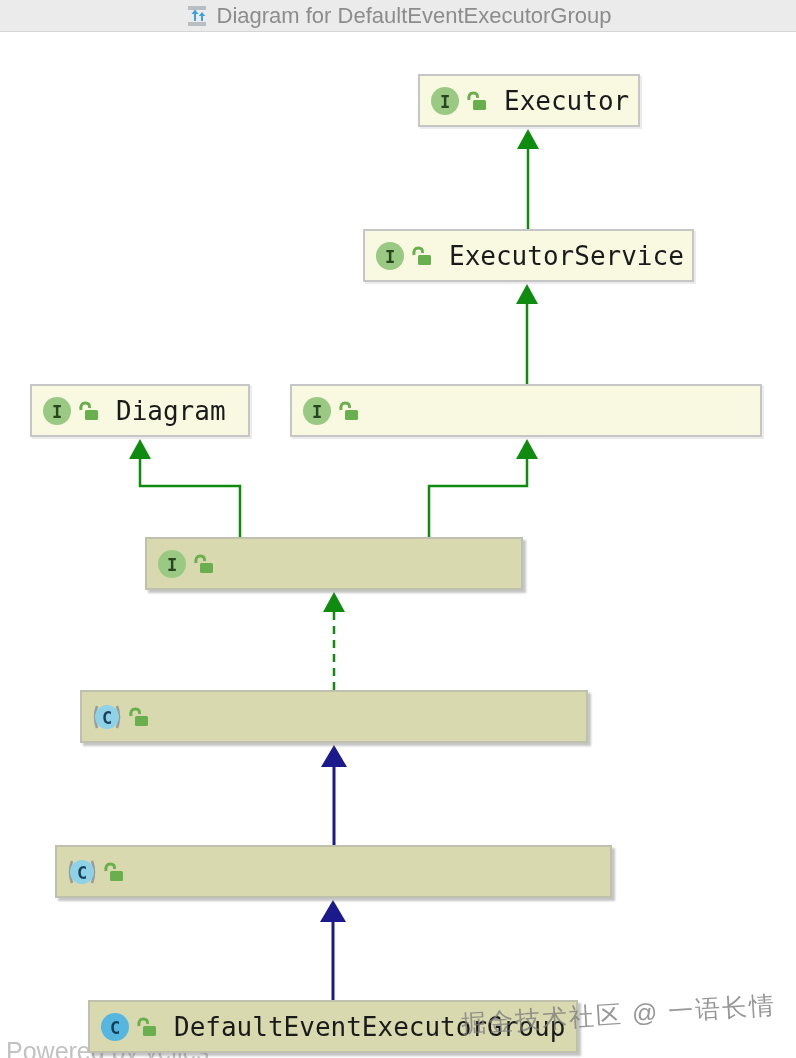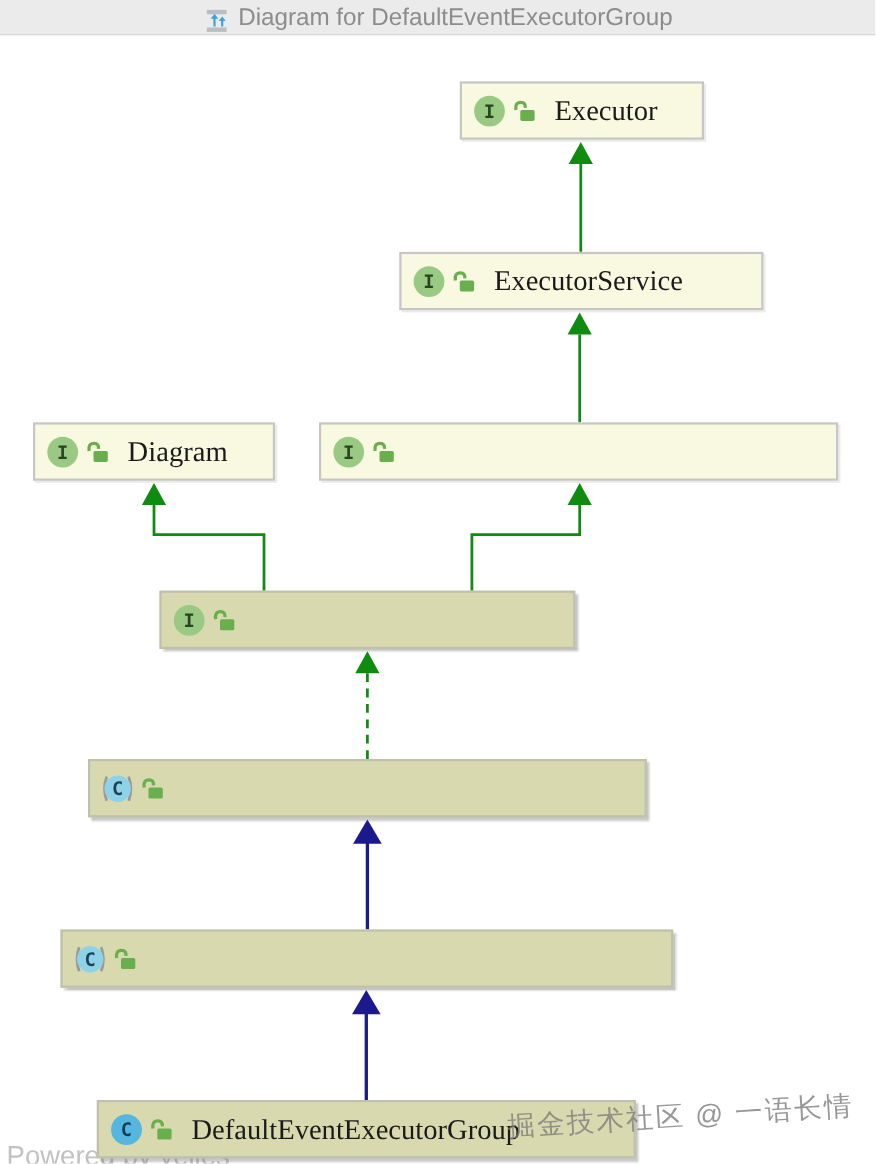--- a/index.html
+++ b/index.html
@@ -4,21 +4,21 @@
 <style>
   html,body{margin:0;padding:0;background:#fff;}
   #stage{
     position:relative;width:796px;height:1058px;overflow:hidden;
     background:#fff;font-family:"Liberation Sans",sans-serif;
   }
   
   .titlebar{
     position:absolute;left:0;top:0;width:796px;height:31px;
     background:#ebebeb;border-bottom:1px solid #d6d6d6;
-    display:flex;align-items:flex-end;justify-content:center;gap:8px;
+    display:flex;align-items:center;justify-content:center;gap:8px;
   }
   .titlebar .title-text{
     color:#8c8c8c;font-size:22px;line-height:31px;white-space:nowrap;
   }
   .titlebar .diagram-icon{width:24px;height:24px;flex:0 0 auto;}
   
   #edges{position:absolute;left:0;top:0;width:796px;height:1058px;z-index:1;}
   
   .node{
     position:absolute;z-index:2;height:53px;box-sizing:border-box;
@@ -29,21 +29,21 @@
   .node.cream{
     background:#f9f9e2;border:2px solid #c6c6c6;
     box-shadow:2px 2px 0 rgba(0,0,0,0.08);
   }
   .node.khaki{
     background:#d9d9b0;border:2px solid #c0c0ae;
     box-shadow:3px 3px 2px rgba(110,110,110,0.40);
   }
   .node .kind-icon{width:30px;height:30px;margin-right:6px;flex:0 0 auto;}
   .node .lock-icon{width:22px;height:22px;margin-right:16px;flex:0 0 auto;}
-  .node .label{pointer-events:none;font-family:Liberation Serif, serif;}
+  .node .label{pointer-events:none;}
   
   .watermark{
     position:absolute;right:20px;top:998px;z-index:3;
     color:rgba(125,125,125,0.80);font-size:25px;letter-spacing:2px;
     transform:rotate(-3.5deg);white-space:nowrap;
   }
   .powered{
     position:absolute;left:6px;top:1037px;z-index:0;
     color:#c2c2c2;font-size:25px;white-space:nowrap;
   }

